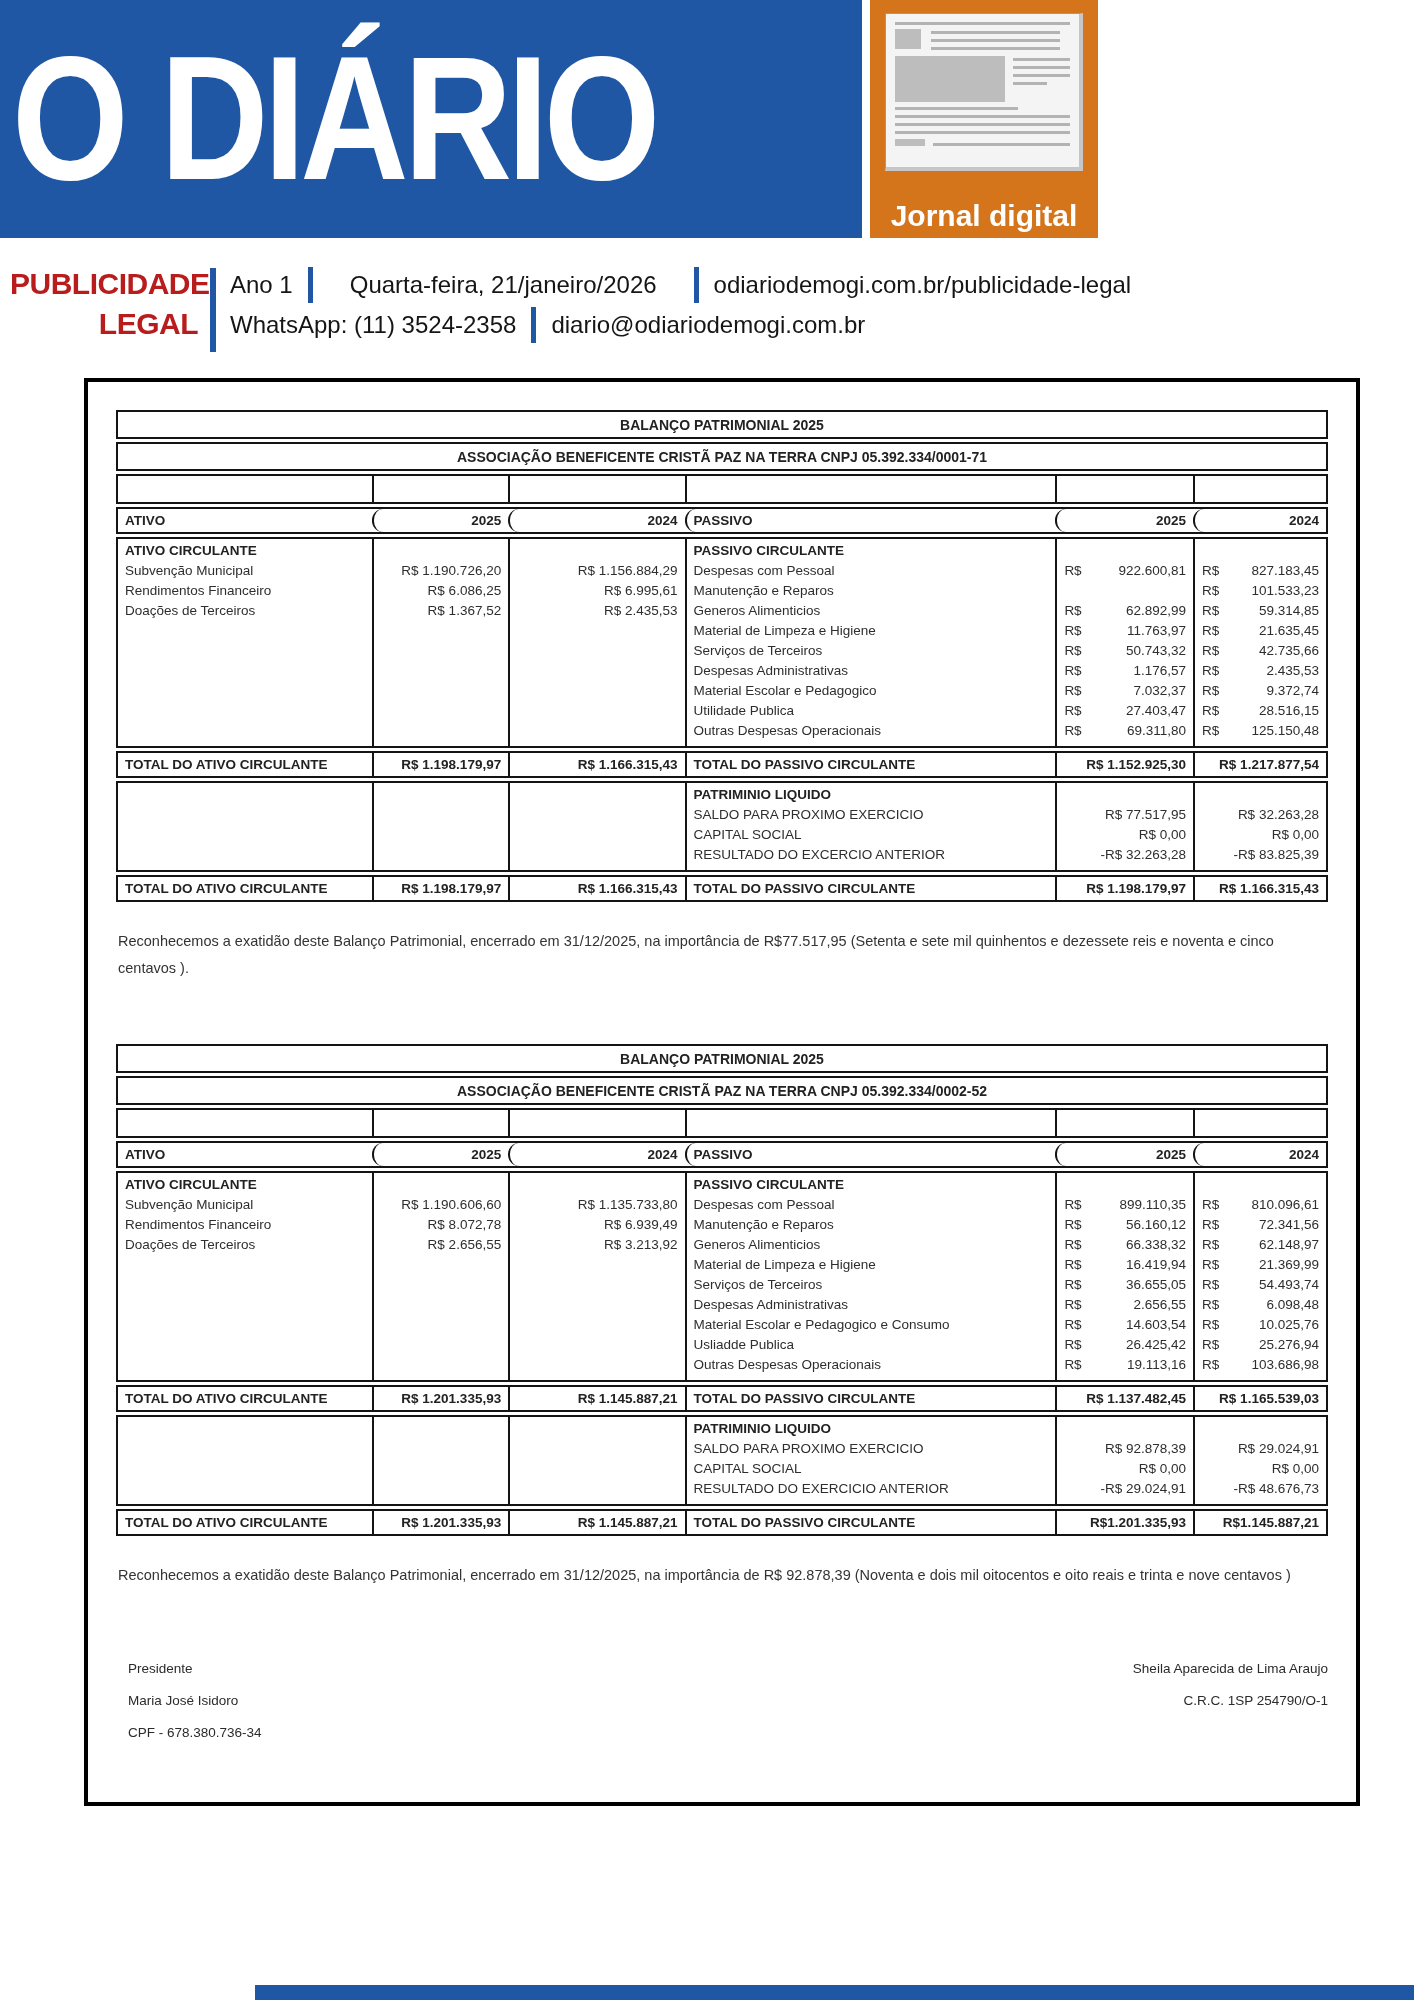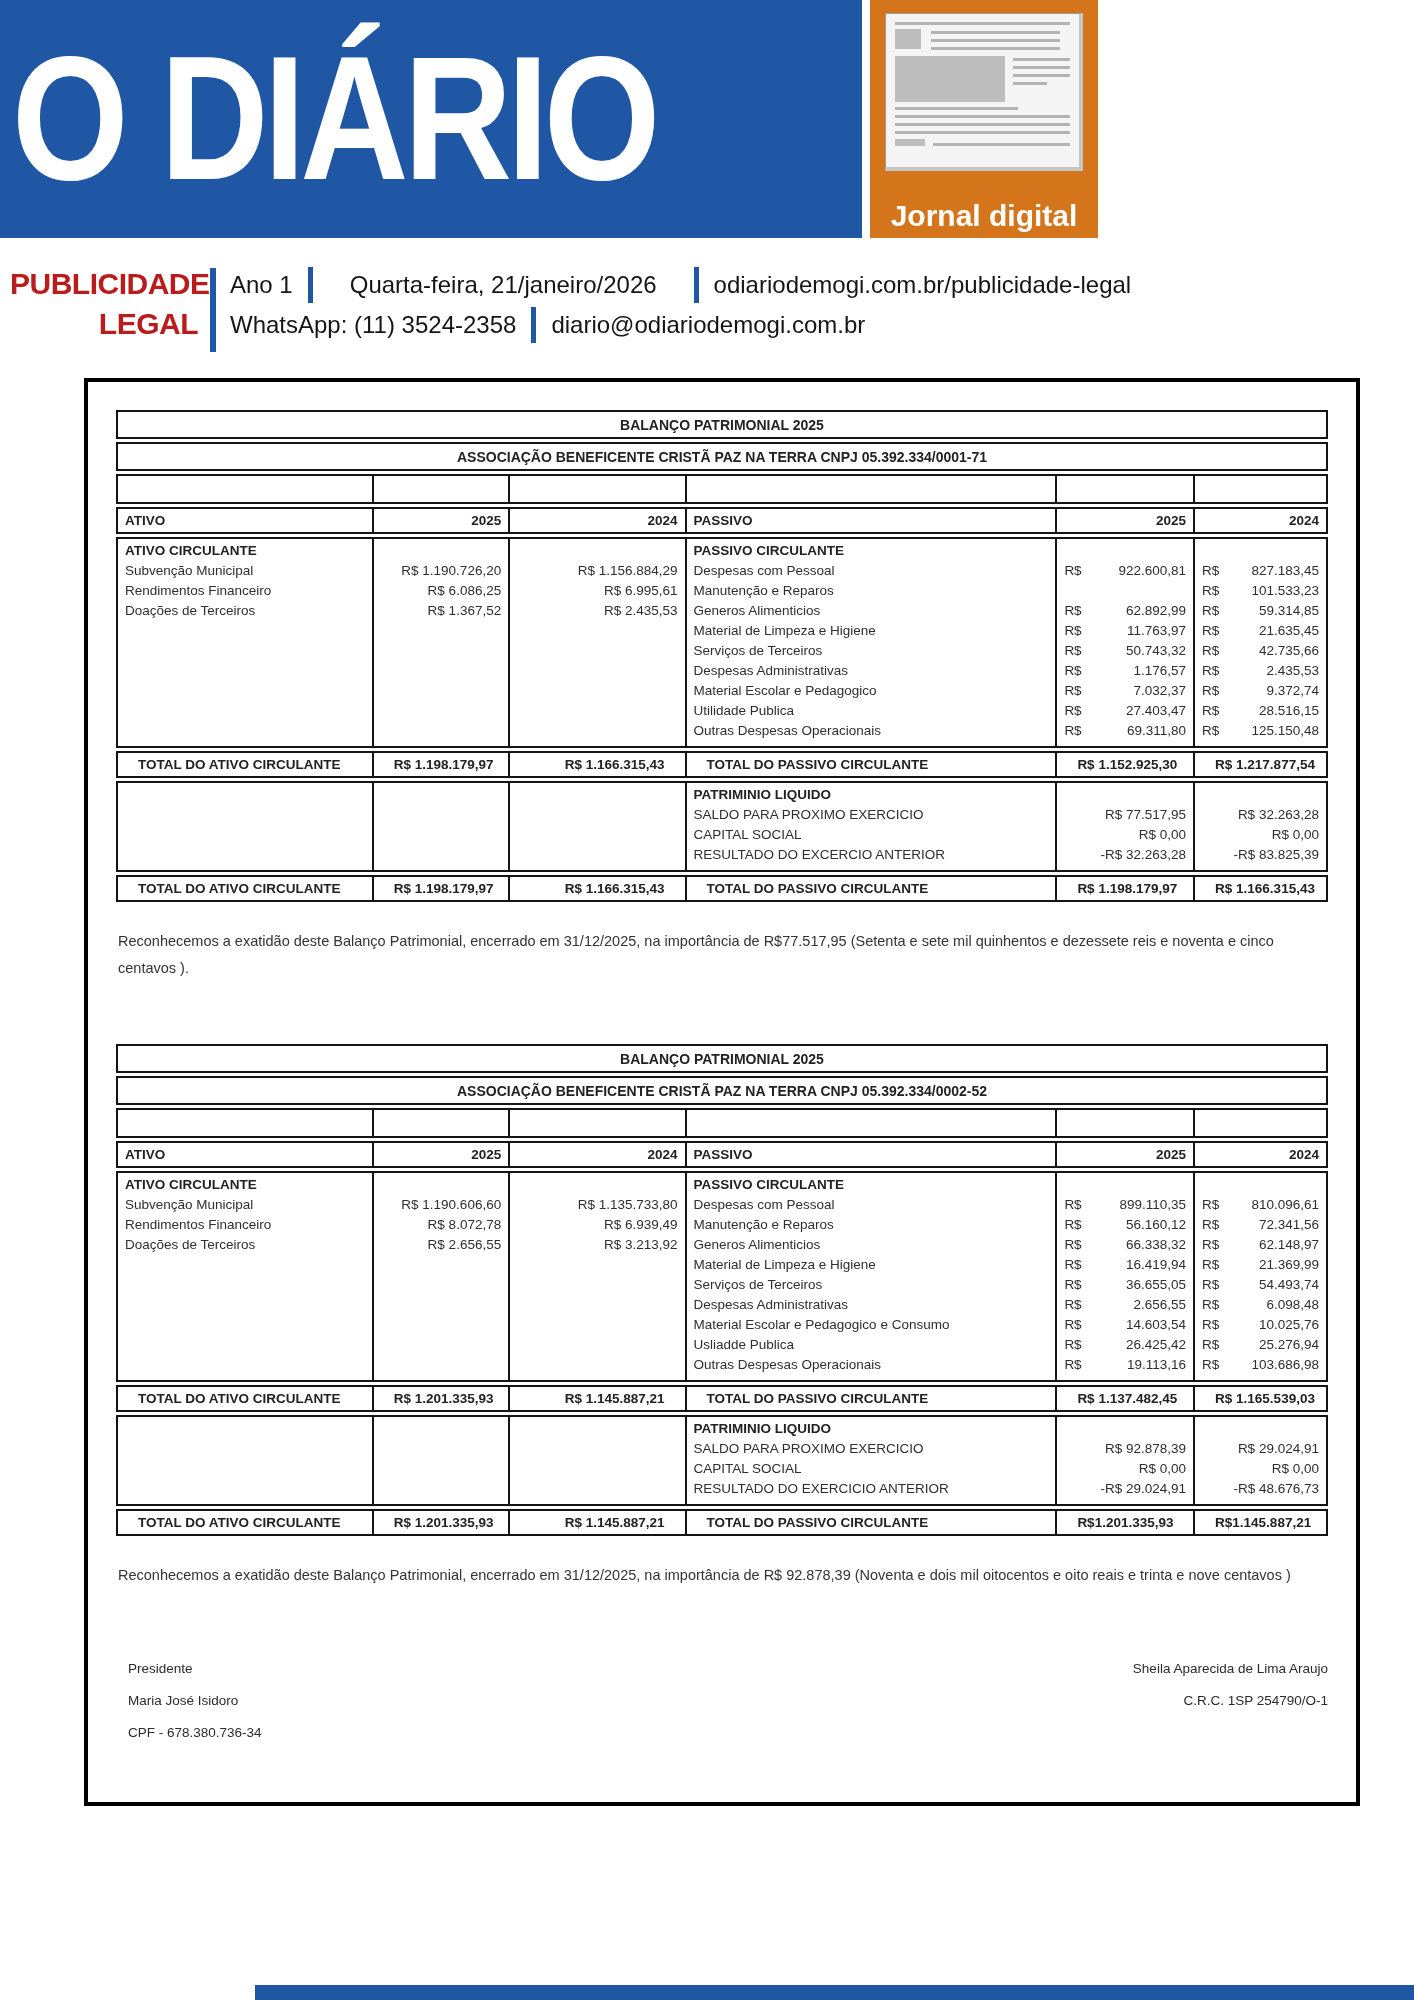--- a/index.html
+++ b/index.html
@@ -47,29 +47,29 @@
   .balance-unit + .balance-unit{margin-top:62px;}
 
   .trow{border:2px solid var(--ink);margin-top:3px;background:#fff;color:var(--tbl-text);}
   .trow:first-child{margin-top:0;}
   .title-row{text-align:center;font-weight:700;font-size:14px;color:#222;padding:5px 0 4px;}
   .grid{display:grid;grid-template-columns:21% 11.3% 14.6% 30.7% 11.4% 11%;}
   .grid > .cell{border-left:2px solid var(--ink);padding:2px 7px;overflow:hidden;}
   .grid > .cell:first-child{border-left:none;}
   .gap-row .cell{height:26px;}
   .head-row{font-weight:700;font-size:13.5px;color:#222;}
-  .head-row .cell{padding:4px 7px;}
+  .head-row .cell{padding:4px 7px;border-radius:11px;}
   .num{text-align:right;}
   .b{font-weight:700;color:#222;}
   .body-row .cell,.patri-row .cell{font-size:13.5px;padding-bottom:5px;}
   .ln{line-height:20px;min-height:20px;white-space:nowrap;}
   .acc{display:flex;justify-content:space-between;}
   .grid > .cell.skip1{padding-top:22px;}
   .total-row{font-weight:700;font-size:13.5px;color:#222;}
-  .total-row .cell{padding:4px 20px;white-space:nowrap;}
+  .total-row .cell{padding:4px 7px;white-space:nowrap;}
 
   .note{font-size:14.5px;line-height:27px;color:#333;margin:26px 2px 0 2px;}
 
   .signatures{display:flex;margin-top:64px;font-size:13.5px;line-height:32px;color:#2b2b2b;}
   .sig-left{width:41.5%;padding-left:12px;}
   .sig-right{flex:1;text-align:right;}
 
   .footer-strip{position:absolute;left:255px;right:0;bottom:0;height:15px;background:var(--blue);}
 </style>
 </head>

